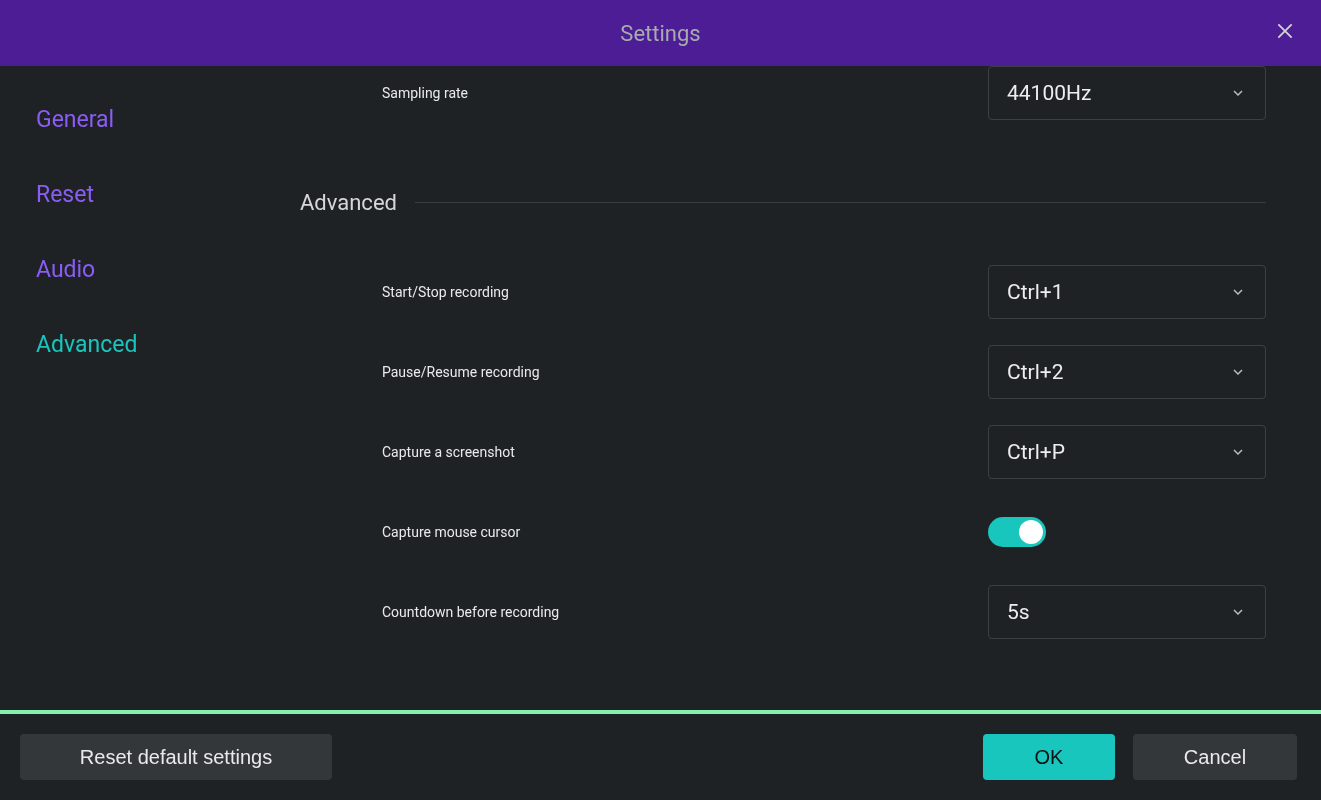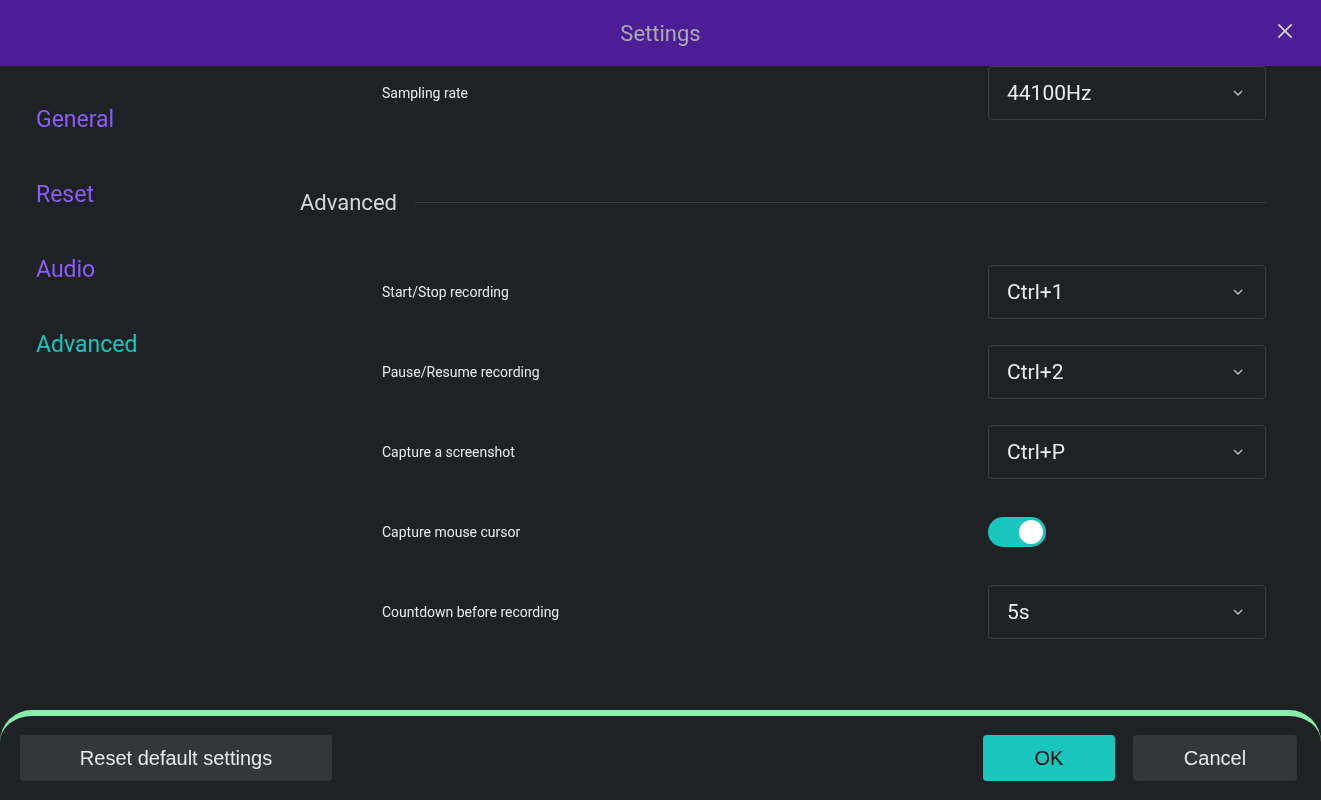--- a/index.html
+++ b/index.html
@@ -148,25 +148,24 @@
     border-radius: 50%;
   }
 
   
   .footer {
     position: absolute;
     bottom: 0;
     left: 0;
     right: 0;
     height: 90px;
-    border-top: 6px solid #86efac;
+    border-top: 4px solid #86efac;
     display: flex;
     align-items: center;
     padding: 0 24px 0 20px;
-    border-radius: 32px;
   }
   .btn {
     height: 46px;
     border: none;
     border-radius: 4px;
     font-size: 20px;
     cursor: pointer;
     display: inline-flex;
     align-items: center;
     justify-content: center;

